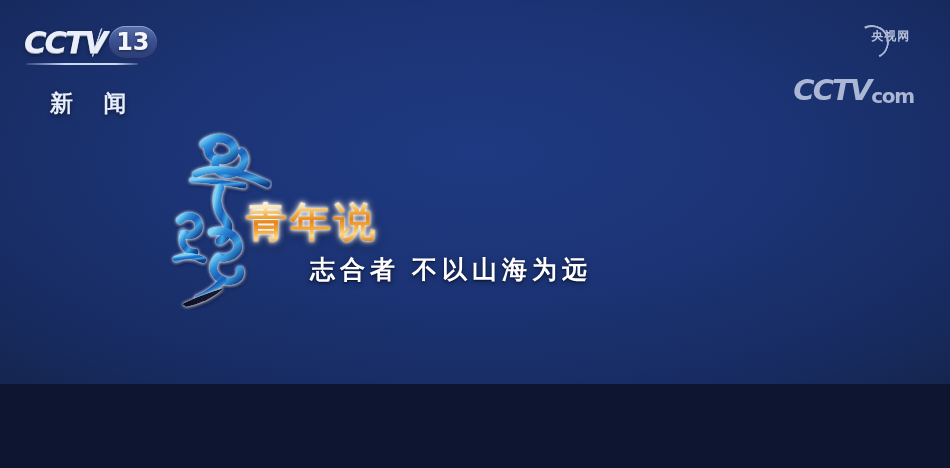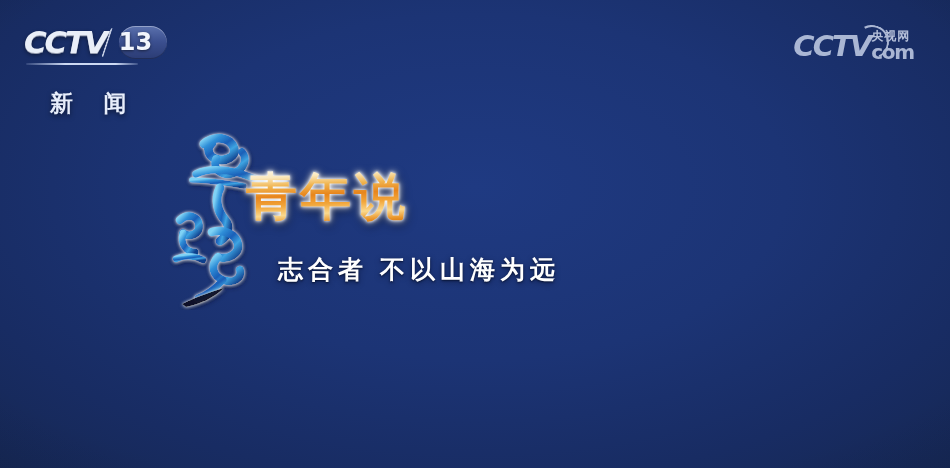--- a/index.html
+++ b/index.html
@@ -7,21 +7,21 @@
     padding: 0;
     background: #0d1530;
   }
   body {
     font-family: "Liberation Sans", sans-serif;
   }
 
   #screen {
     position: relative;
     width: 950px;
-    height: 468px;
+    height: 384px;
     overflow: hidden;
     background:
       radial-gradient(ellipse 78% 88% at 50% 40%,
         #1f3a82 0%,
         #1c3475 42%,
         #182c63 72%,
         #15264f 100%);
   }
   
   #screen::after {
@@ -61,23 +61,24 @@
     text-shadow:
       0 1px 0 rgba(255,255,255,0.55),
       0 2px 4px rgba(0,0,0,0.45);
     line-height: 1;
     padding-right: 2px;
   }
   .logo-13-pill {
     position: relative;
     display: flex;
     align-items: center;
+    justify-content: center;
     min-width: 48px;
     height: 33px;
-    margin-left: 11px;
+    margin-left: 1px;
     border-radius: 17px;
     background: linear-gradient(180deg, #5b71ad 0%, #3b4f8f 48%, #2b3c75 100%);
     box-shadow:
       inset 0 1px 0 rgba(255,255,255,0.35),
       inset 0 -1px 0 rgba(0,0,0,0.25);
   }
   .logo-13-pill::before {
     content: "";
     position: absolute;
     left: -13px;
@@ -137,20 +138,21 @@
     letter-spacing: -2px;
     color: #cfd9ef;
     line-height: 0.95;
   }
   .wm-right {
     display: flex;
     flex-direction: column;
     align-items: flex-start;
     margin-left: 1px;
     position: relative;
+    gap: 44px;
   }
   .wm-cn {
     font-size: 12px;
     font-weight: 700;
     color: #dbe3f5;
     letter-spacing: 1px;
     line-height: 1;
     margin-bottom: 1px;
   }
   .wm-com {
@@ -191,22 +193,22 @@
     top: 0;
     width: 104px;
     height: 182px;
   }
   #calligraphy svg { display: block; }
 
   
   #headline-gold {
     position: absolute;
     left: 78px;
-    top: 43px;
-    font-size: 51px;
+    top: 74px;
+    font-size: 41px;
     font-weight: 700;
     letter-spacing: 3px;
     line-height: 1;
     white-space: nowrap;
     background: linear-gradient(177deg,
         #fdf6e6 0%,
         #fbe9bf 13%,
         #f0b44f 29%,
         #e8851c 46%,
         #f2a63a 62%,
@@ -232,20 +234,21 @@
   }
   .subtitle-line {
     font-size: 25px;
     font-weight: 700;
     color: #ffffff;
     letter-spacing: 5px;
     line-height: 1.32;
     text-shadow:
       0 1px 2px rgba(3,9,30,0.75),
       0 2px 6px rgba(3,9,30,0.45);
+    margin-left: 32px;
   }
   .subtitle-line.indent {
     padding-left: 0px;
   }
 </style>
 </head>
 <body>
 
 <div id="screen">
 

